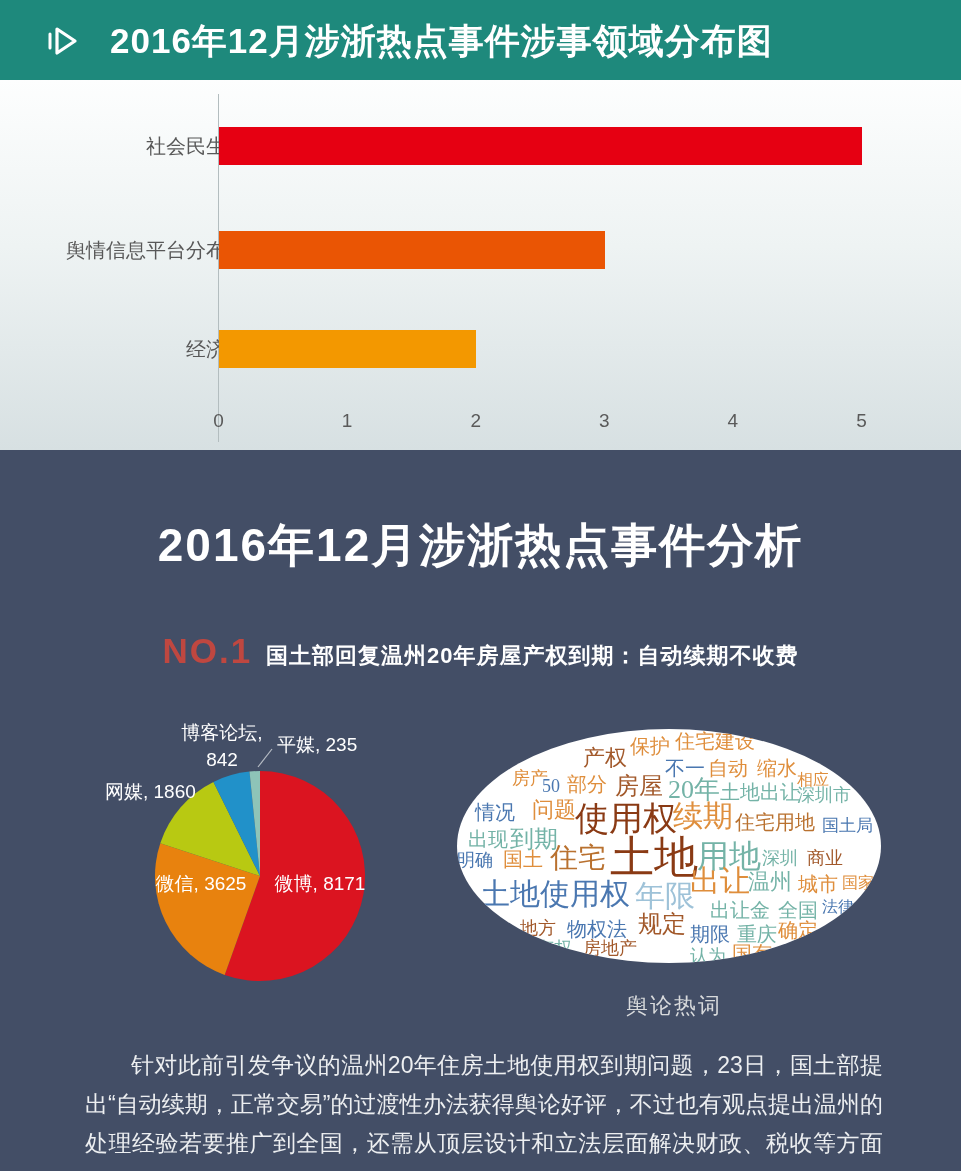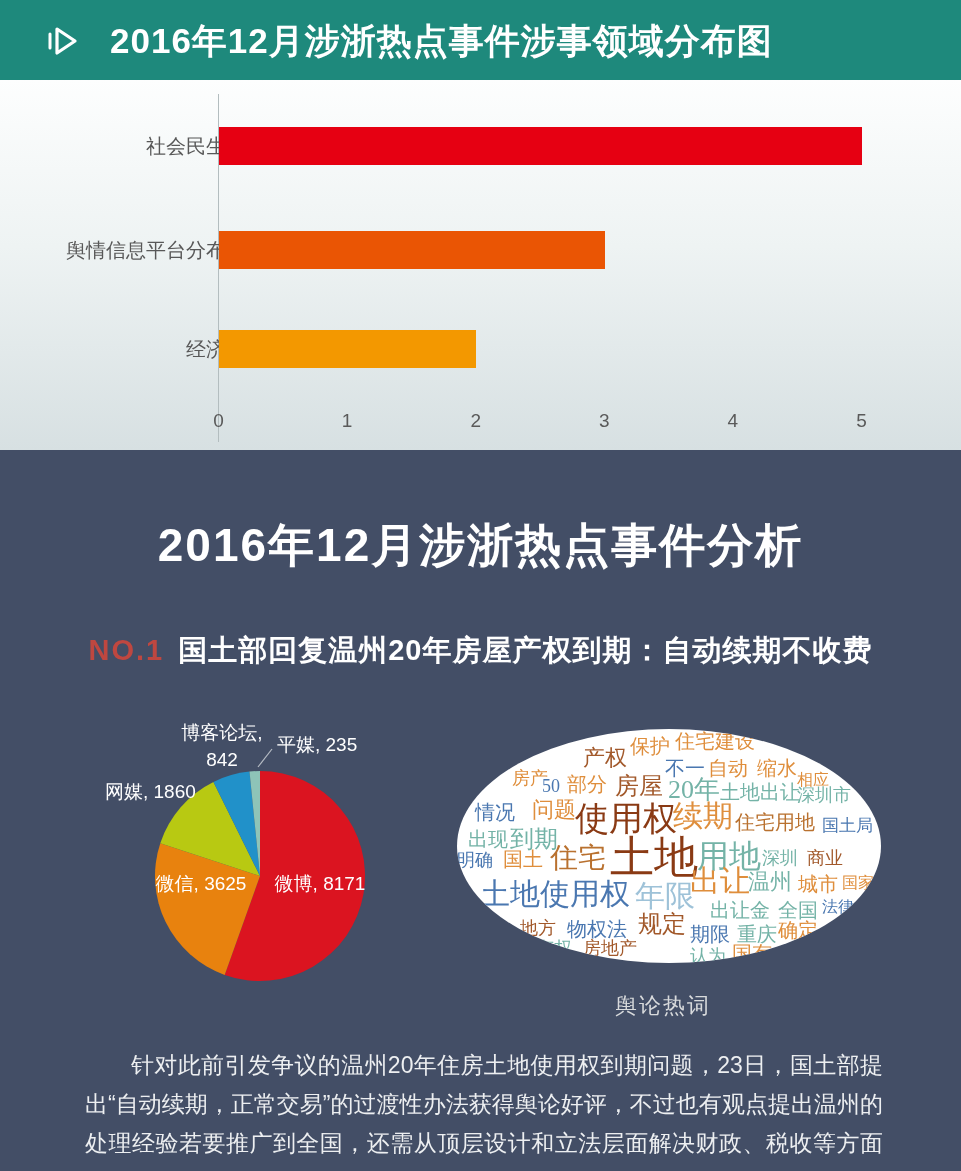--- a/index.html
+++ b/index.html
@@ -32,34 +32,34 @@
   }
   
   .dark{position:absolute;top:450px;left:0;width:961px;height:721px;background:#434e66;}
   .main-title{
     position:absolute;top:65px;left:0;width:961px;text-align:center;
     color:#ffffff;font-size:46px;font-weight:900;letter-spacing:2px;white-space:nowrap;
   }
   .no1-row{position:absolute;top:181px;left:0;width:961px;text-align:center;white-space:nowrap;}
   .no1-badge{
     display:inline-block;vertical-align:baseline;margin-right:14px;
-    color:#bf4740;font-size:29px;font-weight:900;letter-spacing:2px;
+    color:#bf4740;font-size:35px;font-weight:900;letter-spacing:2px;
   }
   .no1-title{
     display:inline-block;vertical-align:baseline;
-    color:#ffffff;font-size:29px;font-weight:800;letter-spacing:1px;
+    color:#ffffff;font-size:22px;font-weight:800;letter-spacing:1px;
   }
   .pie-svg{position:absolute;left:70px;top:245px;}
   .cloud-svg{position:absolute;left:455px;top:275px;}
   .viz-caption{
     position:absolute;top:541px;width:340px;text-align:center;
     color:#d8dadc;font-size:22px;letter-spacing:2px;
   }
   .caption-pie{left:82px;}
-  .caption-cloud{left:493px;font-family:Liberation Mono, monospace;}
+  .caption-cloud{left:504px;font-family:Liberation Mono, monospace;}
   .analysis-paragraph{
     position:absolute;top:596px;left:85px;width:798px;
     color:#edeff1;font-size:23px;line-height:39px;text-align:justify;text-indent:2em;
   }
   svg text{font-family:"Liberation Sans","DejaVu Sans",sans-serif;}
   .cloud-word{font-family:"Liberation Serif","DejaVu Serif",serif;}
 </style>
 </head>
 <body>
 

